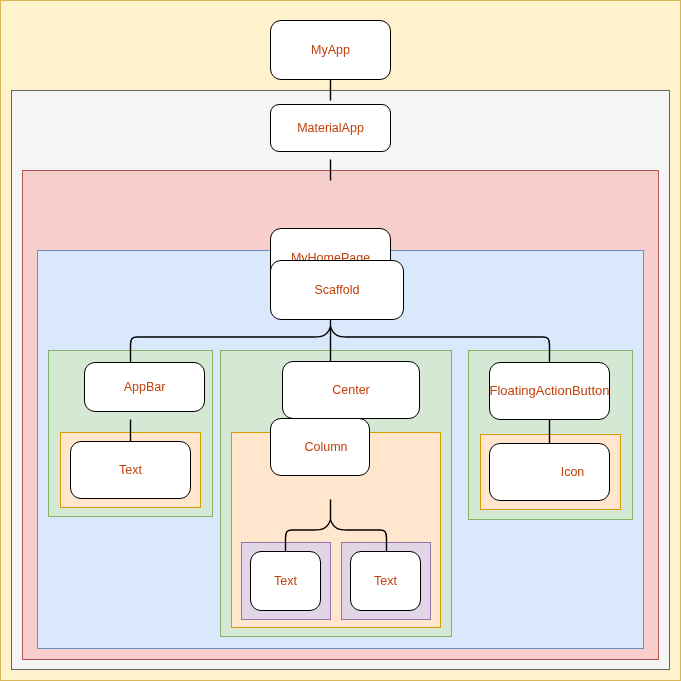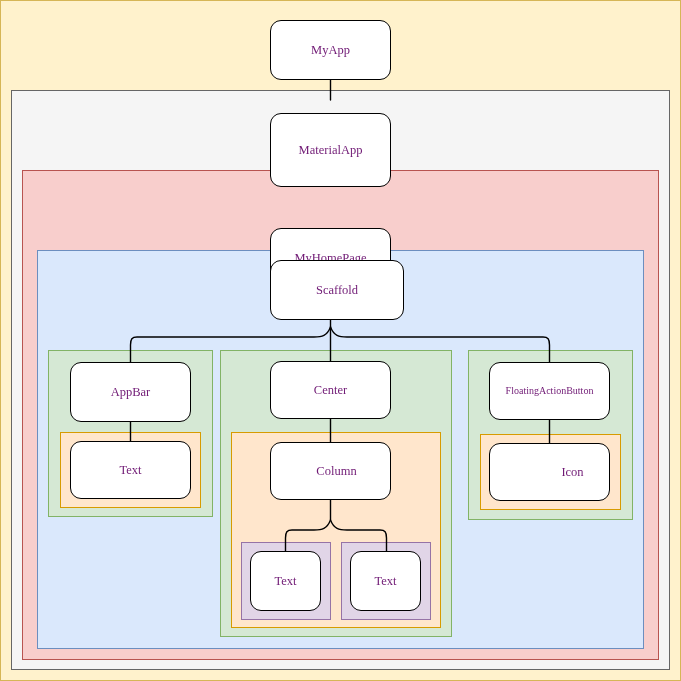--- a/index.html
+++ b/index.html
@@ -21,24 +21,24 @@
   .g-purple{background:#e1d5e7;border-color:#9673a6;}
 
   
   #edges{position:absolute;left:0;top:0;width:681px;height:681px;pointer-events:none;}
 
   
   .node{
     position:absolute;box-sizing:border-box;
     background:#ffffff;border:1.4px solid #000000;border-radius:11px;
     display:flex;align-items:center;justify-content:center;
-    color:#701a75;font-size:12.5px;line-height:1.15;
-    text-align:center;white-space:nowrap;font-family:Liberation Serif, serif;
+    color:#c2410c;font-size:12.5px;line-height:1.15;
+    text-align:center;white-space:nowrap;
   }
-  .node.small{font-size:10px;}
+  .node.small{font-size:13px;}
 </style>
 </head>
 <body>
 
 <div id="canvas">
 
   <div id="groups-layer">
       <div class="group g-yellow" style="left: 0px; top: 0px; width: 681px; height: 681px;"></div>
       <div class="group g-gray" style="left: 11px; top: 90px; width: 659px; height: 580px;"></div>
       <div class="group g-red" style="left: 22px; top: 170px; width: 637px; height: 490px;"></div>
@@ -70,39 +70,39 @@
 
       <path d="M330.5,500 L330.5,520 C327,529 322,530 314,530 L292,530 C287,530 285.5,532 285.5,538 L285.5,551"></path>
       <path d="M330.5,520 C334,529 339,530 347,530 L380,530 C385,530 386.5,532 386.5,538 L386.5,551"></path>
     </g>
   </svg>
 
   <div id="nodes-layer">
       <div class="node" style="left: 270px; top: 20px; width: 121px; height: 60px;">
         <span>MyApp</span>
       </div>
-      <div class="node" style="left: 270px; top: 113px; width: 121px; height: 74px;">
+      <div class="node" style="left: 270px; top: 104px; width: 121px; height: 48px; border-radius: 9px;">
         <span>MaterialApp</span>
       </div>
       <div class="node" style="left: 270px; top: 180px; width: 121px; height: 60px; margin-top: 48px;">
         <span>MyHomePage</span>
       </div>
       <div class="node" style="left: 270px; top: 260px; width: 134px; height: 60px;">
         <span>Scaffold</span>
       </div>
-      <div class="node" style="left: 70px; top: 362px; width: 121px; height: 60px;">
+      <div class="node" style="left: 84px; top: 362px; width: 121px; height: 50px;">
         <span>AppBar</span>
       </div>
       <div class="node" style="left: 70px; top: 441px; width: 121px; height: 58px;">
         <span>Text</span>
       </div>
-      <div class="node" style="left: 270px; top: 361px; width: 121px; height: 58px;">
+      <div class="node" style="left: 282px; top: 361px; width: 138px; height: 58px;">
         <span>Center</span>
       </div>
-      <div class="node" style="left: 270px; top: 442px; width: 121px; height: 58px; padding-left: 12px;">
+      <div class="node" style="left: 270px; top: 418px; width: 100px; height: 58px; padding-left: 12px;">
         <span>Column</span>
       </div>
       <div class="node" style="left: 250px; top: 551px; width: 71px; height: 60px;">
         <span>Text</span>
       </div>
       <div class="node" style="left: 350px; top: 551px; width: 71px; height: 60px;">
         <span>Text</span>
       </div>
       <div class="node small" style="left: 489px; top: 362px; width: 121px; height: 58px;">
         <span>FloatingActionButton</span>

